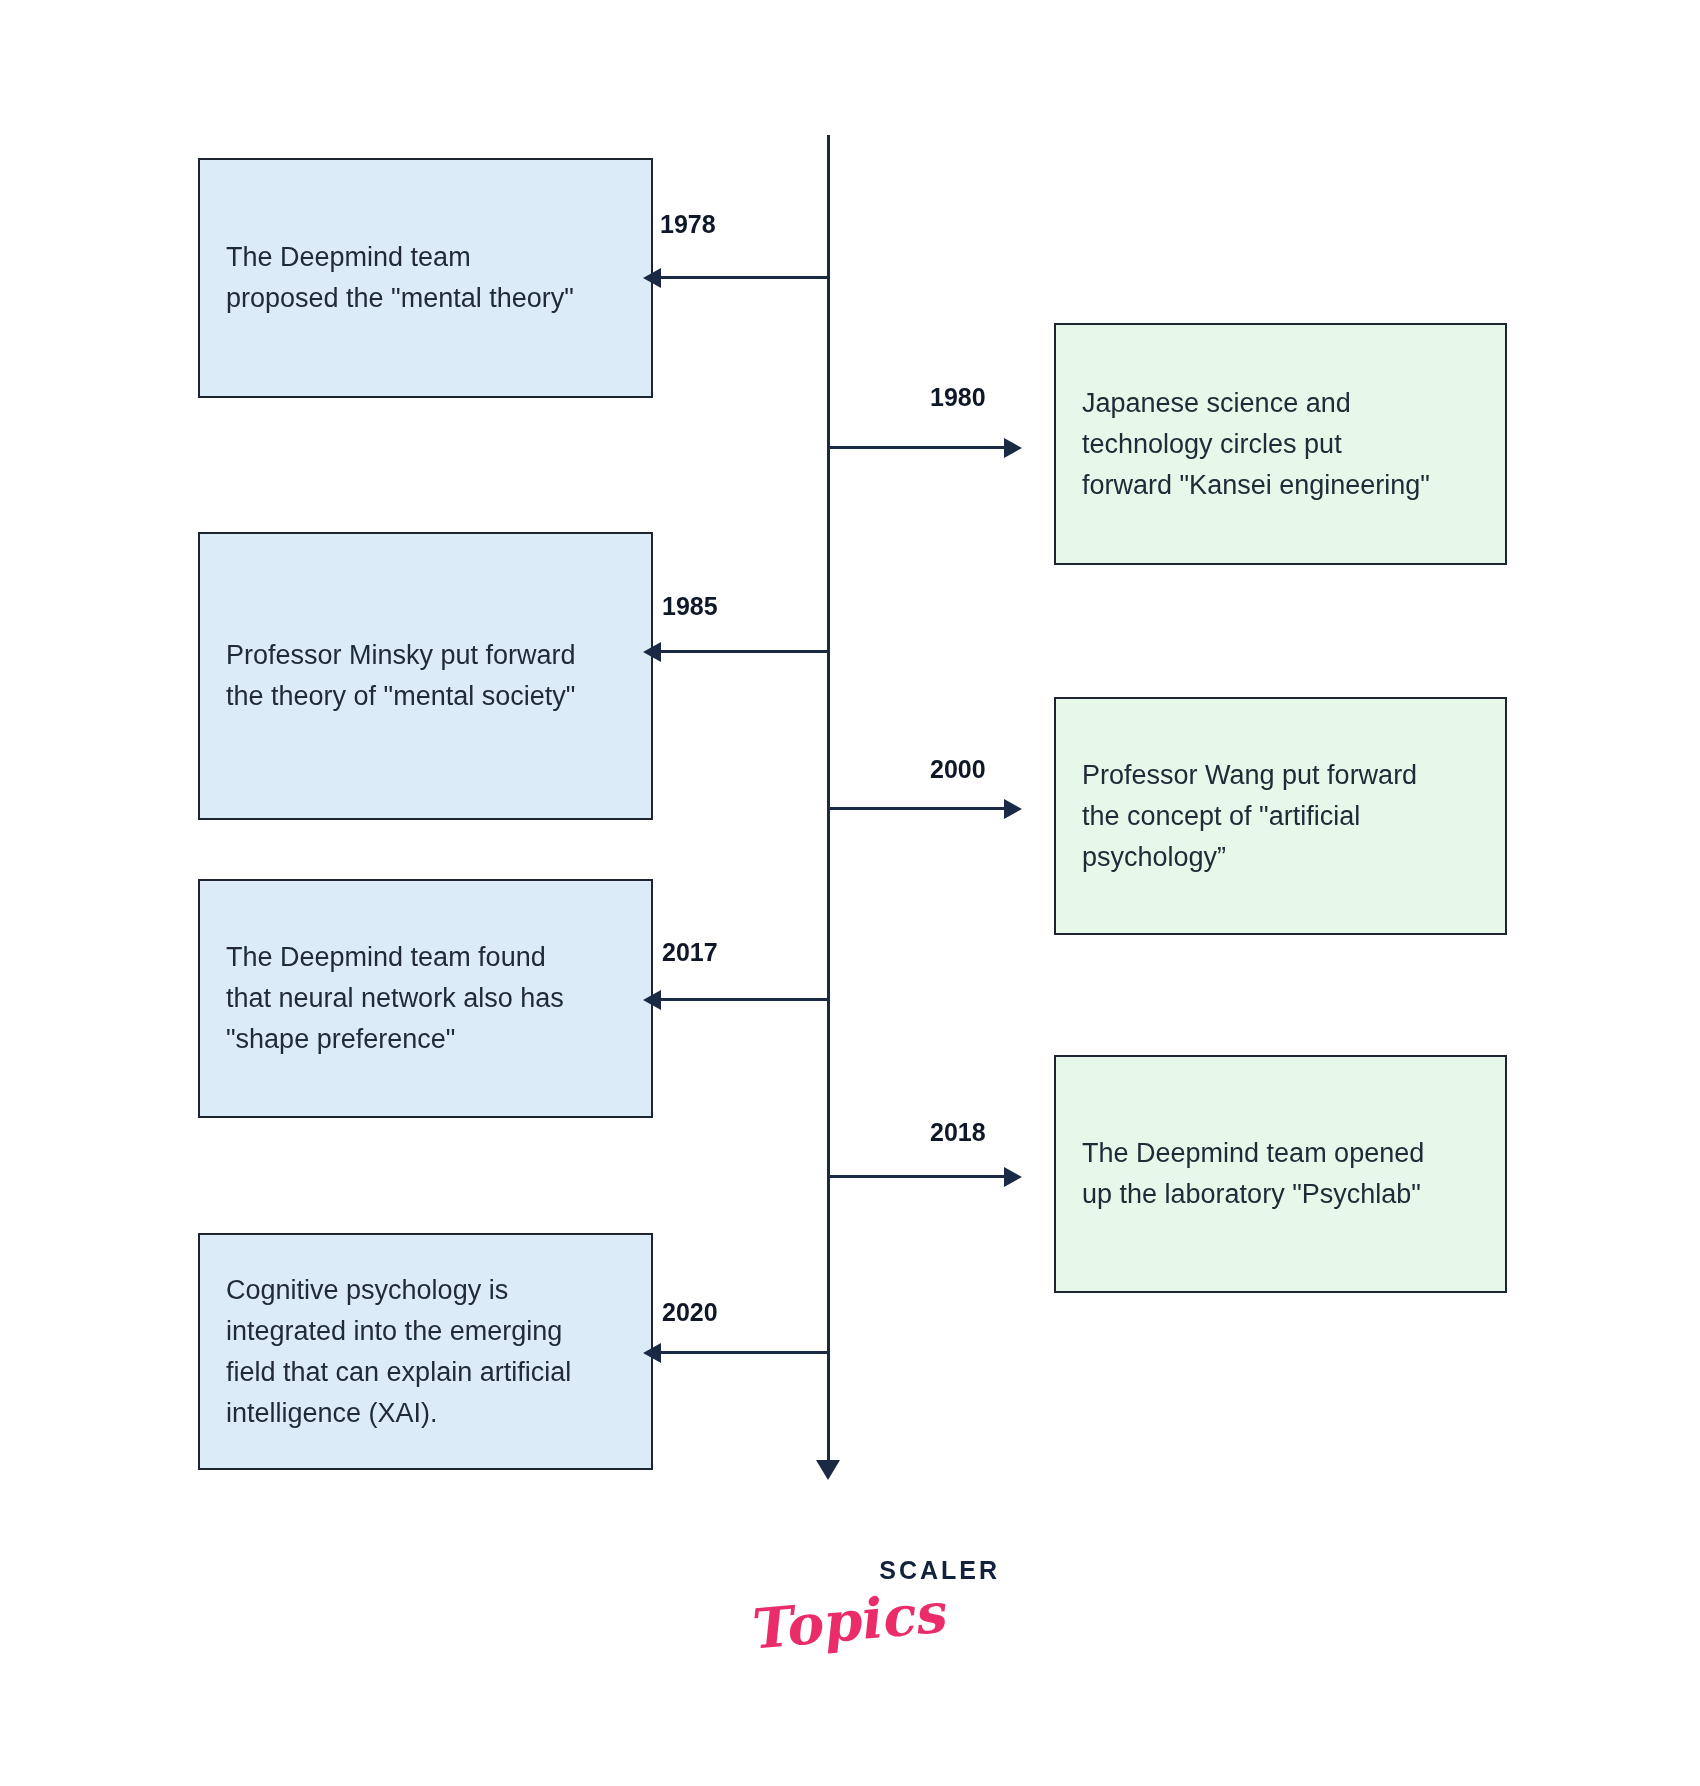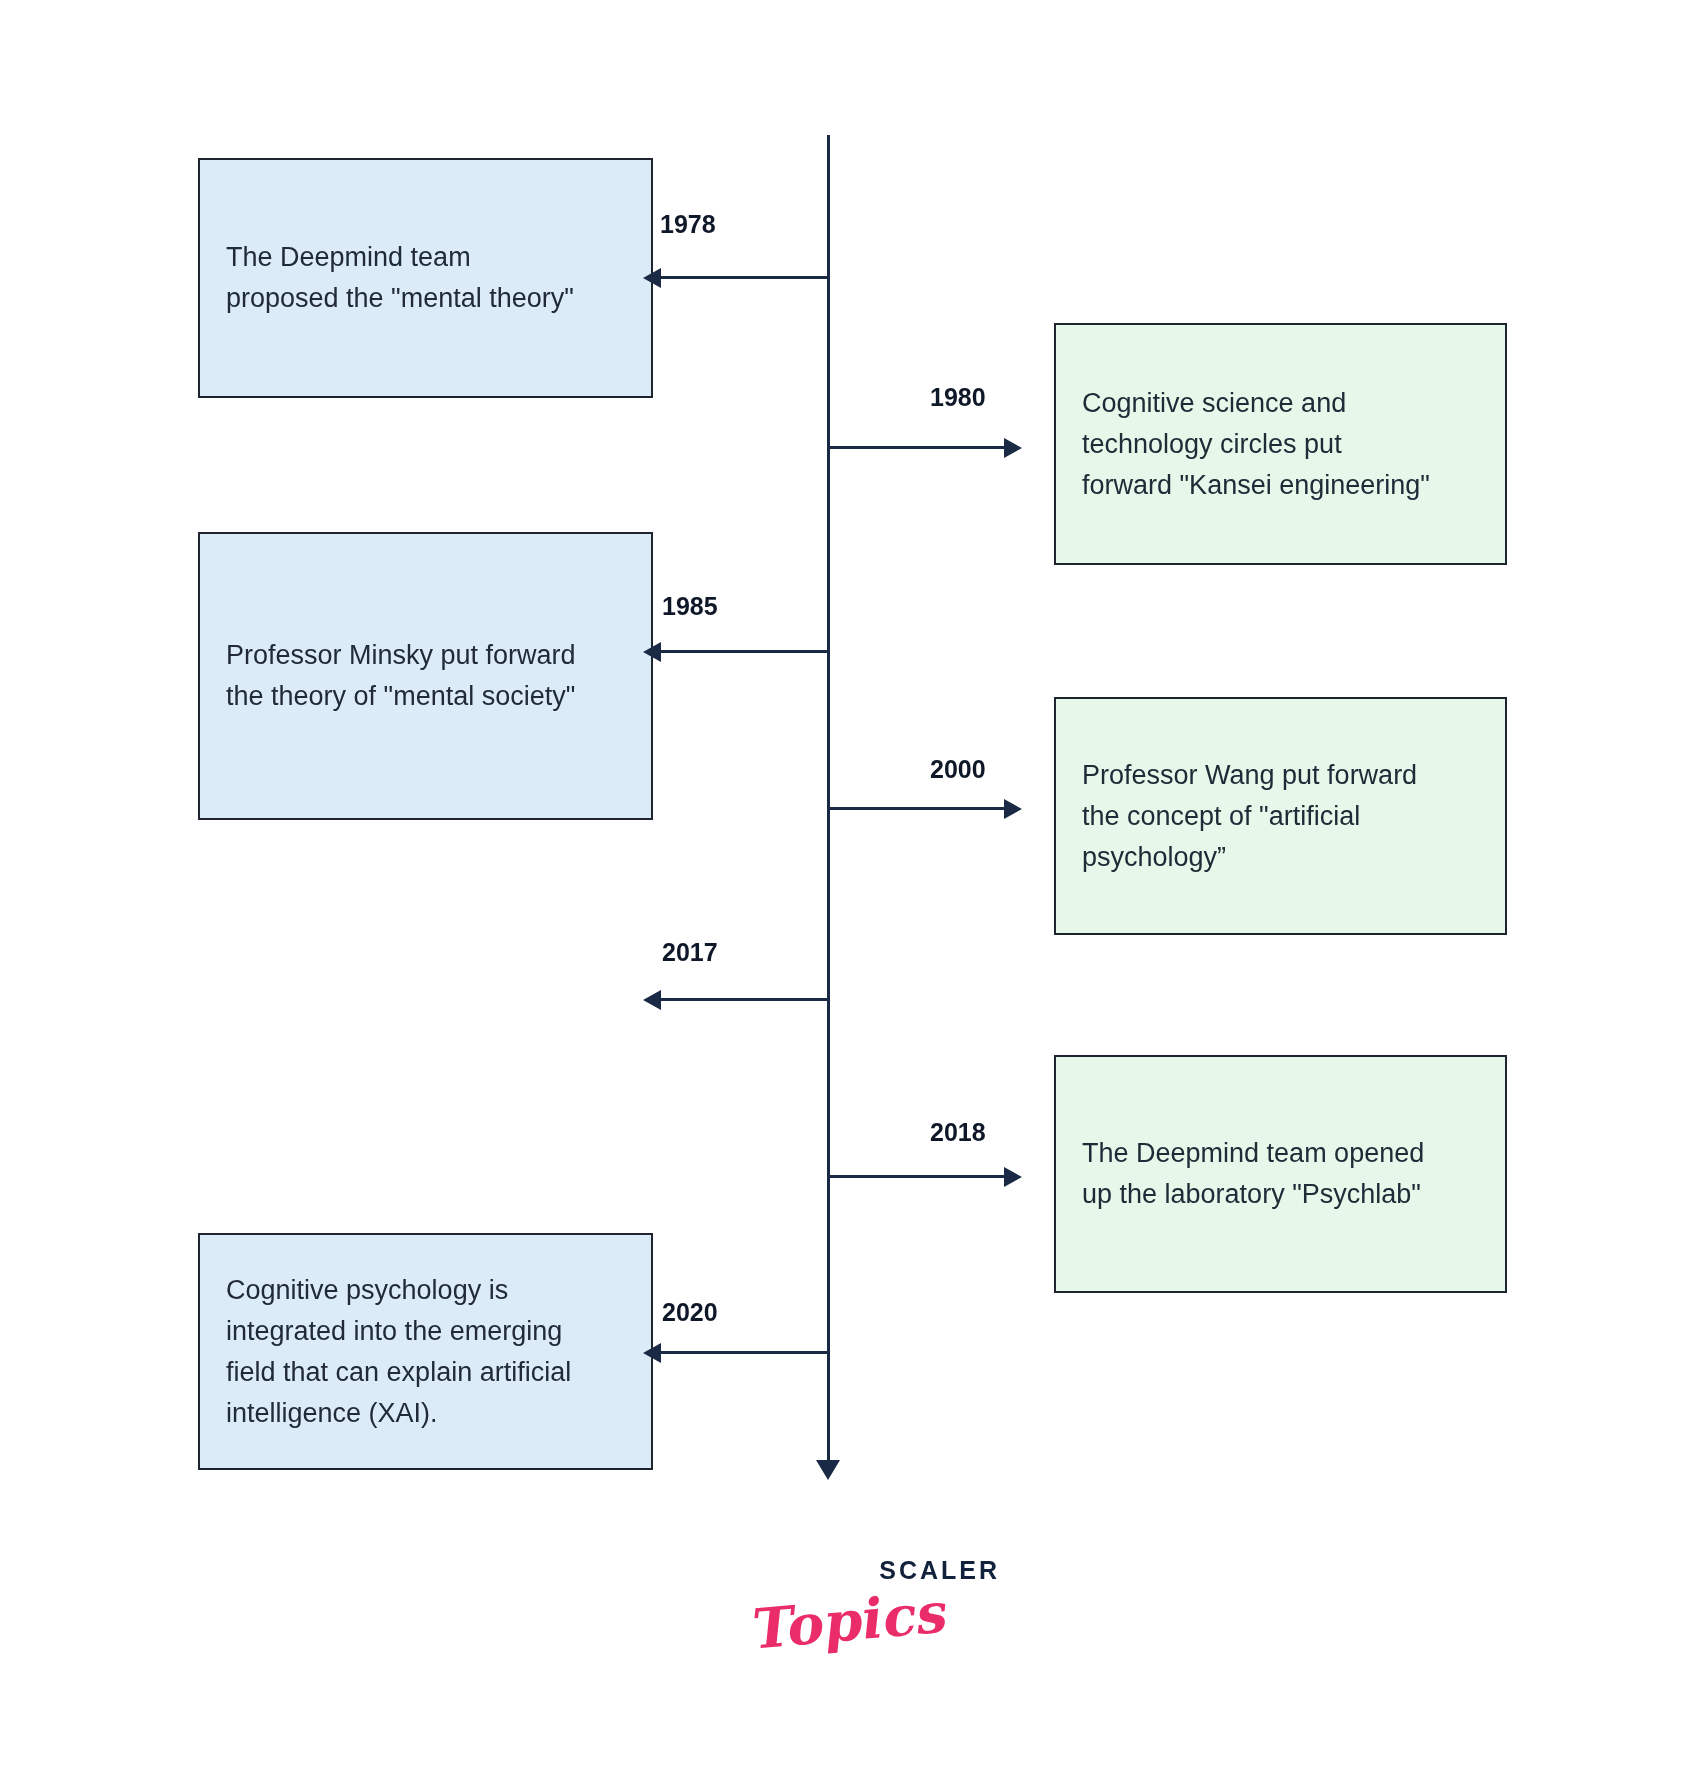--- a/index.html
+++ b/index.html
@@ -81,21 +81,21 @@
     <div class="event-text">The Deepmind team
 proposed the "mental theory"</div>
   </div>
   <div class="year ev1-year">1978</div>
   <div class="arrow arrow-left ev1-arrow">
     <div class="head"></div>
     <div class="shaft"></div>
   </div>
 
   <div class="event-box box-green ev2-box">
-    <div class="event-text">Cognitive science and
+    <div class="event-text">Japanese science and
 technology circles put
 forward "Kansei engineering"</div>
   </div>
   <div class="year ev2-year">1980</div>
   <div class="arrow arrow-right ev2-arrow">
     <div class="head"></div>
     <div class="shaft"></div>
   </div>
 
   <div class="event-box box-blue ev3-box">
@@ -112,20 +112,25 @@
     <div class="event-text">Professor Wang put forward
 the concept of "artificial
 psychology”</div>
   </div>
   <div class="year ev4-year">2000</div>
   <div class="arrow arrow-right ev4-arrow">
     <div class="head"></div>
     <div class="shaft"></div>
   </div>
 
+  <div class="event-box box-blue ev5-box">
+    <div class="event-text">The Deepmind team found
+that neural network also has
+"shape preference"</div>
+  </div>
   <div class="year ev5-year">2017</div>
   <div class="arrow arrow-left ev5-arrow">
     <div class="head"></div>
     <div class="shaft"></div>
   </div>
 
   <div class="event-box box-green ev6-box">
     <div class="event-text">The Deepmind team opened
 up the laboratory "Psychlab"</div>
   </div>

